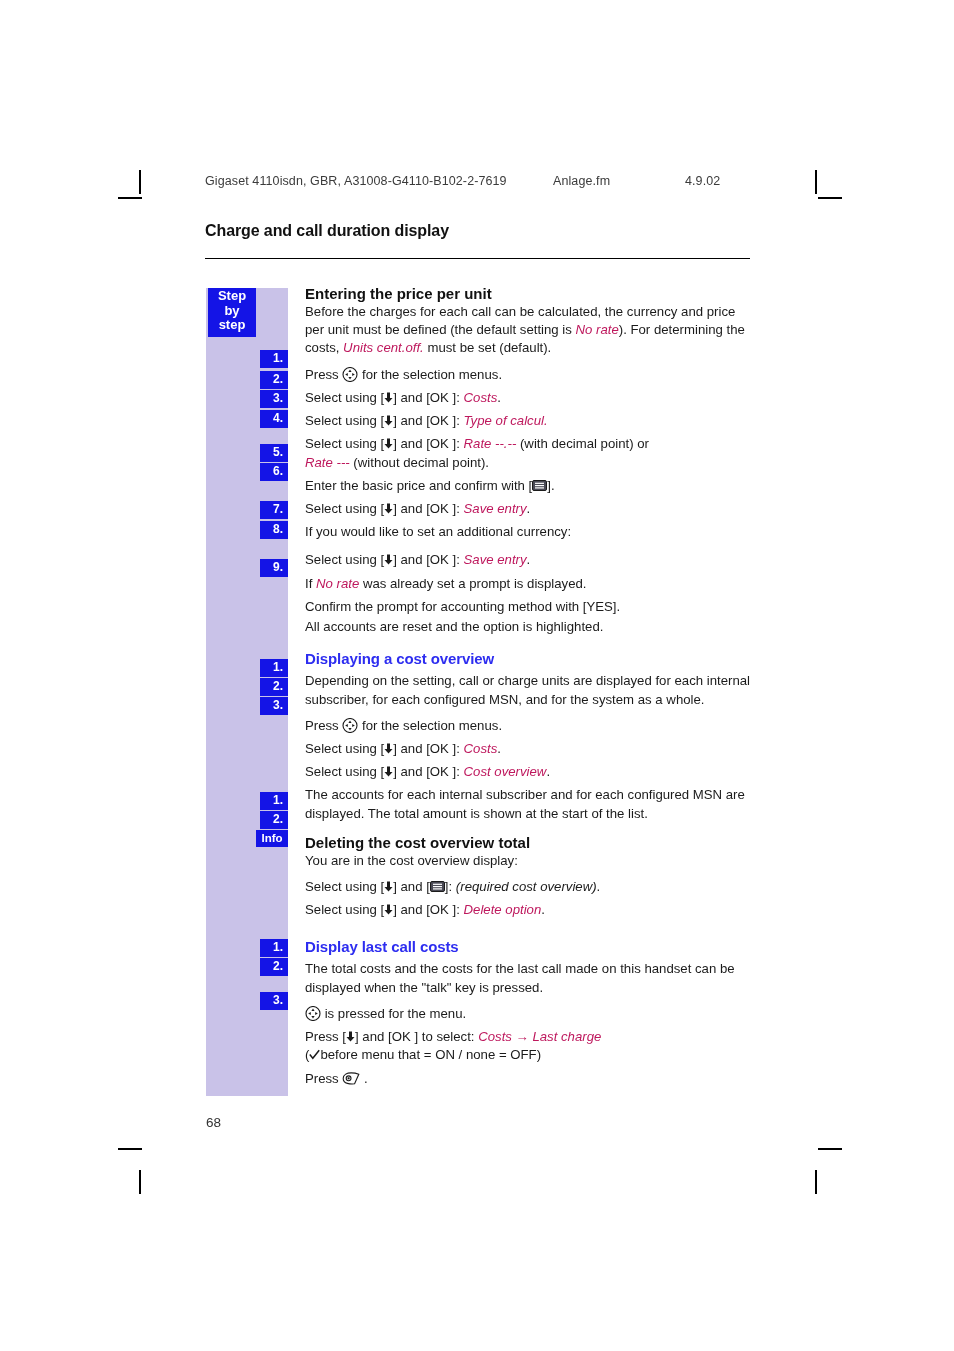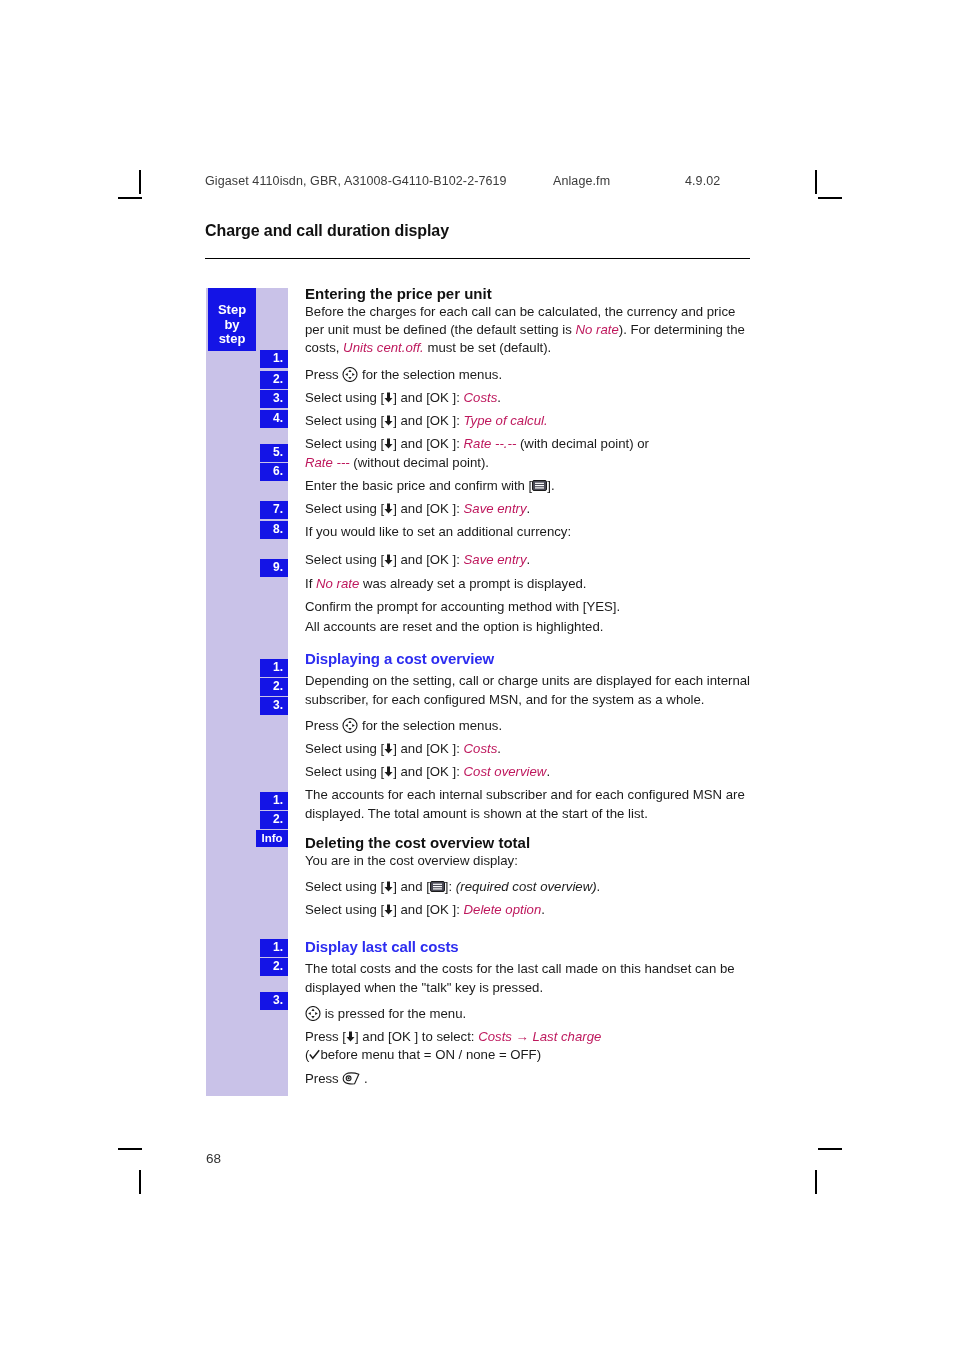--- a/index.html
+++ b/index.html
@@ -97,21 +97,21 @@
     position: absolute;
     left: 208px;
     top: 288px;
     width: 48px;
     background: #1414e6;
     color: #fff;
     font-weight: bold;
     font-size: 13px;
     text-align: center;
     line-height: 1.12;
-    padding: 15px 0 4px 0;
+    padding: 1px 0 4px 0;
   }
 
   
   p, h3, h4 { margin: 0; }
 
   .sub-bold {
     font-size: 15px;
     font-weight: bold;
     color: #111;
     margin-bottom: 1px;
@@ -158,21 +158,20 @@
 
   .ico svg { display: block; }
 
   
   .folio {
     position: absolute;
     left: 206px;
     top: 1115px;
     font-size: 13.5px;
     color: #333;
-    margin-top: 36px;
   }
 </style>
 </head>
 <body>
 
 <div class="crop h cm-tl-h"></div>
 <div class="crop v cm-tl-v"></div>
 <div class="crop h cm-tr-h"></div>
 <div class="crop v cm-tr-v"></div>
 <div class="crop h cm-bl-h"></div>

